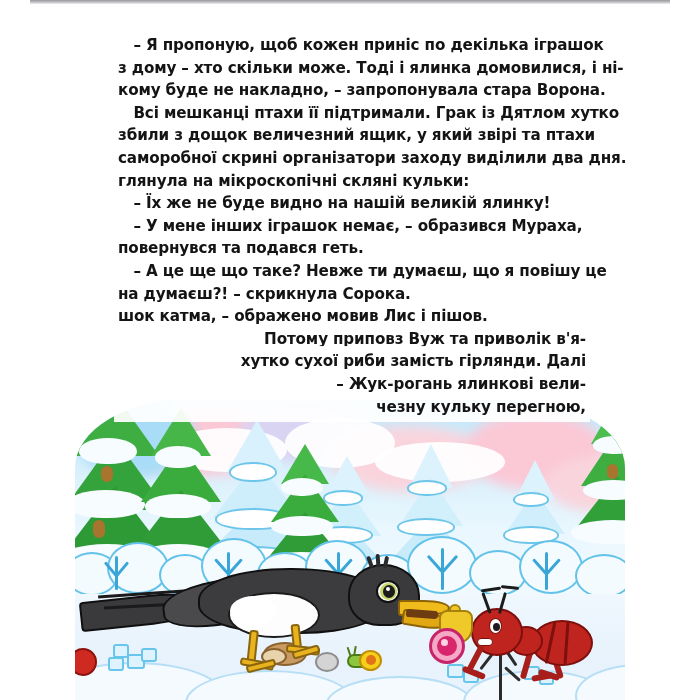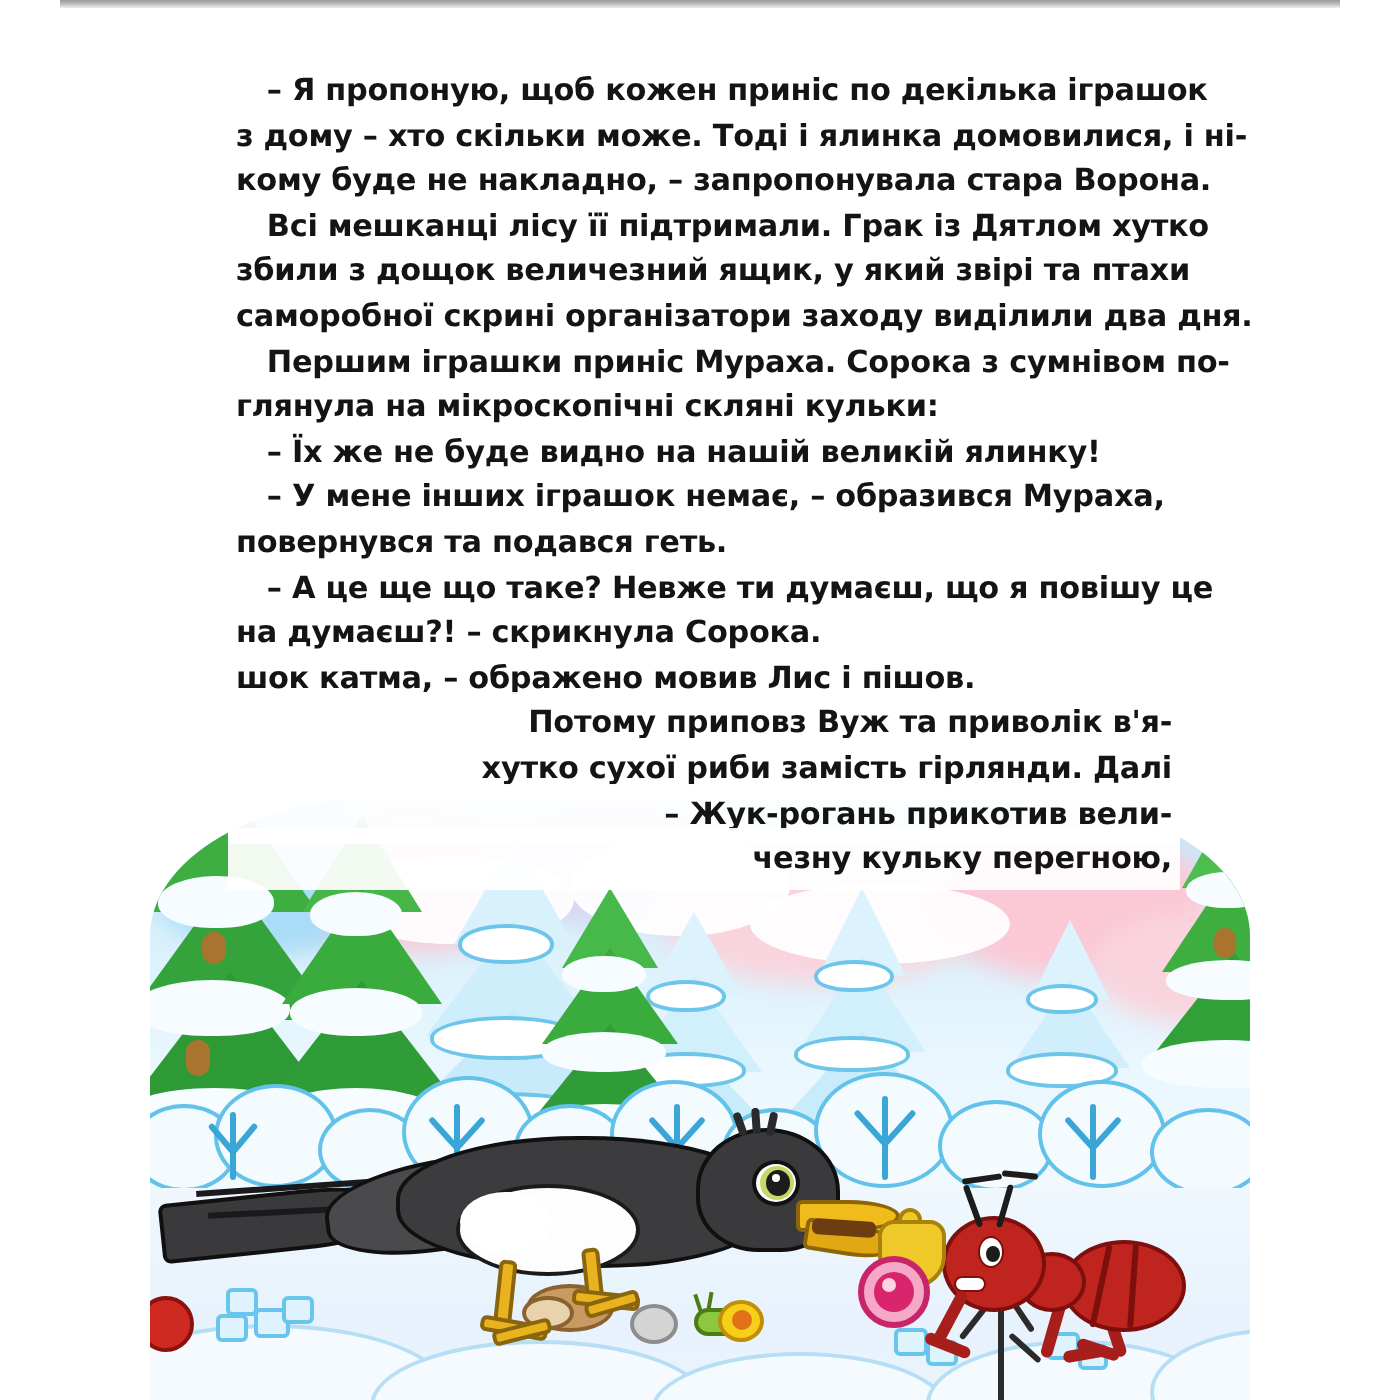--- a/index.html
+++ b/index.html
@@ -351,30 +351,29 @@
       <div style="position:absolute; left:-8px;  top:42px; width:20px; height:20px; background:#d8256c; border-radius:50%;"></div>
       <div style="position:absolute; left:-4px;  top:45px; width:7px;  height:7px;  background:#ffd3e4; border-radius:50%;"></div>
     </div>
 
   </div>
 
   <div id="text-block">
     <div class="tline">   – Я пропоную, щоб кожен приніс по декілька іграшок</div>
     <div class="tline">з дому – хто скільки може. Тоді і ялинка домовилися, і ні-</div>
     <div class="tline">кому буде не накладно, – запропонувала стара Ворона.</div>
-    <div class="tline">   Всі мешканці лісу її підтримали. Грак із Дятлом хутко</div>
+    <div class="tline">   Всі мешканці птахи її підтримали. Грак із Дятлом хутко</div>
     <div class="tline">збили з дощок величезний ящик, у який звірі та птахи</div>
     <div class="tline">саморобної скрині організатори заходу виділили два дня.</div>
-    <div class="tline">   Першим іграшки приніс Мураха. Сорока з сумнівом по-</div>
     <div class="tline">глянула на мікроскопічні скляні кульки:</div>
     <div class="tline">   – Їх же не буде видно на нашій великій ялинку!</div>
     <div class="tline">   – У мене інших іграшок немає, – образився Мураха,</div>
     <div class="tline">повернувся та подався геть.</div>
     <div class="tline">   – А це ще що таке? Невже ти думаєш, що я повішу це</div>
     <div class="tline">на думаєш?! – скрикнула Сорока.</div>
     <div class="tline">шок катма, – ображено мовив Лис і пішов.</div>
     <div class="tline over tail">Потому приповз Вуж та приволік в'я-</div>
     <div class="tline over tail">хутко сухої риби замість гірлянди. Далі</div>
-    <div class="tline over tail">– Жук-рогань прикотив вели-</div>
+    <div class="tline over tail">– Жук-рогань ялинкові вели-</div>
     <div class="tline over tail">чезну кульку перегною,</div>
   </div>
 
 </div>
 
 </body></html>

